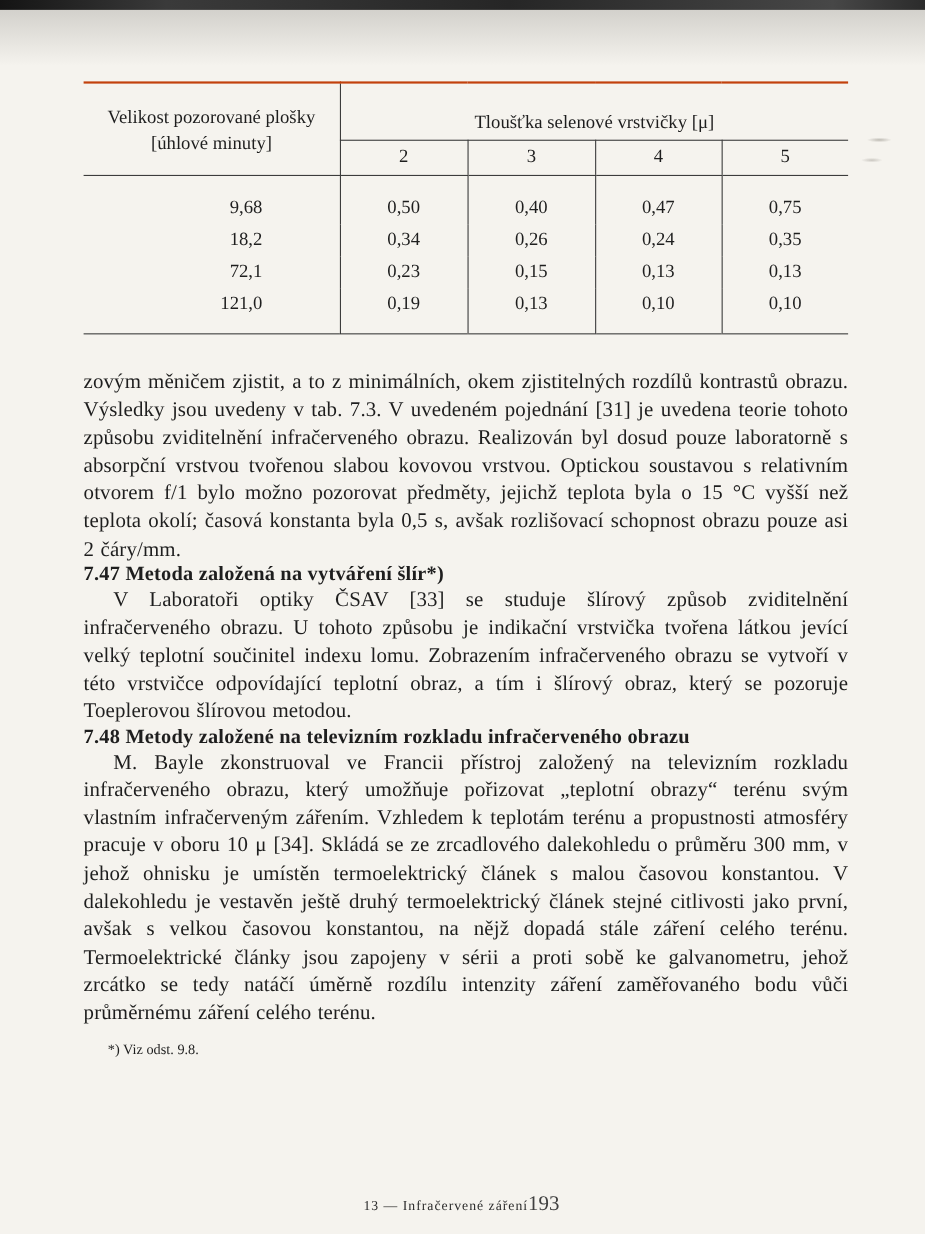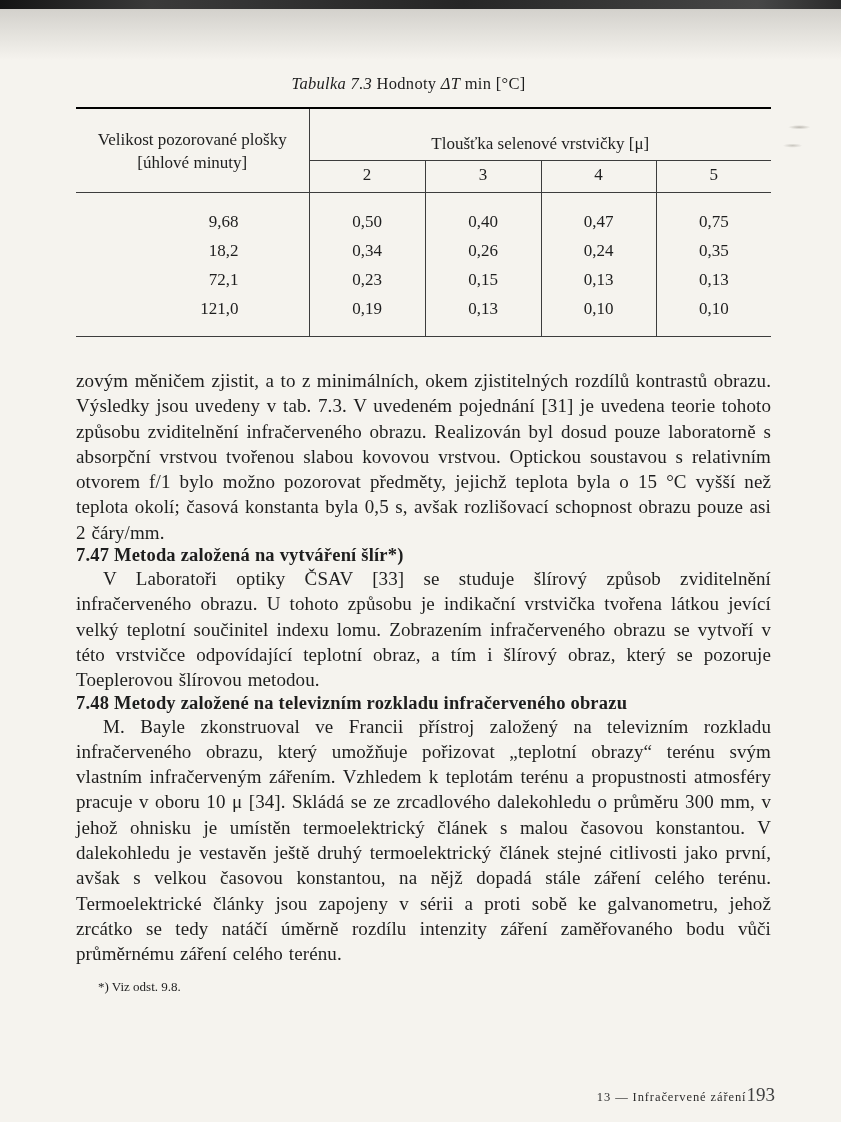--- a/index.html
+++ b/index.html
@@ -36,21 +36,21 @@
   .table-caption {
     text-align: center;
     font-size: 16.5px;
     margin: 0 30px 13px 0;
     letter-spacing: 0.3px;
   }
   .ital { font-style: italic; }
   table.data-table {
     border-collapse: collapse;
     width: 695px;
-    border-top: 2px solid #000000;
+    border-top: 2px solid #c2410c;
     border-bottom: 1.5px solid #3c3c3c;
     font-size: 17px;
     table-layout: fixed;
   }
   table.data-table th { font-weight: normal; }
   th.col1 {
     border-right: 1.5px solid #3c3c3c;
     border-bottom: 1.5px solid #3c3c3c;
     padding: 8px 14px;
     line-height: 23px;
@@ -102,42 +102,39 @@
   .p747 { margin-top: 0; }
   .footnote {
     margin-top: 12px;
     font-size: 13px;
     padding-left: 22px;
   }
   .page-footer {
     position: absolute;
     left: 64px; right: 66px; bottom: 16px;
     display: flex;
-    justify-content: flex-end;
+    justify-content: center;
     align-items: baseline;
   }
   .footer-sig {
     font-size: 12.5px;
     letter-spacing: 0.9px;
     color: #2c2c2c;
   }
   .page-num { font-size: 19px; color: #404040; }
 </style>
 </head>
 <body>
 
 <div class="scan-edge-top"></div>
 <div class="scan-shade-top"></div>
 <div class="scan-mark-right"></div>
 
 <div class="page">
 
-  <div class="table-caption">
-    <span class="ital">Tabulka 7.3</span><span> Hodnoty </span><span class="ital">ΔT</span><span> min [°C]</span>
-  </div>
 
   <table class="data-table">
     <colgroup>
       <col style="width:233px">
         <col style="width:116px">
         <col style="width:116px">
         <col style="width:115px">
         <col style="width:115px">
     </colgroup>
     <thead>

